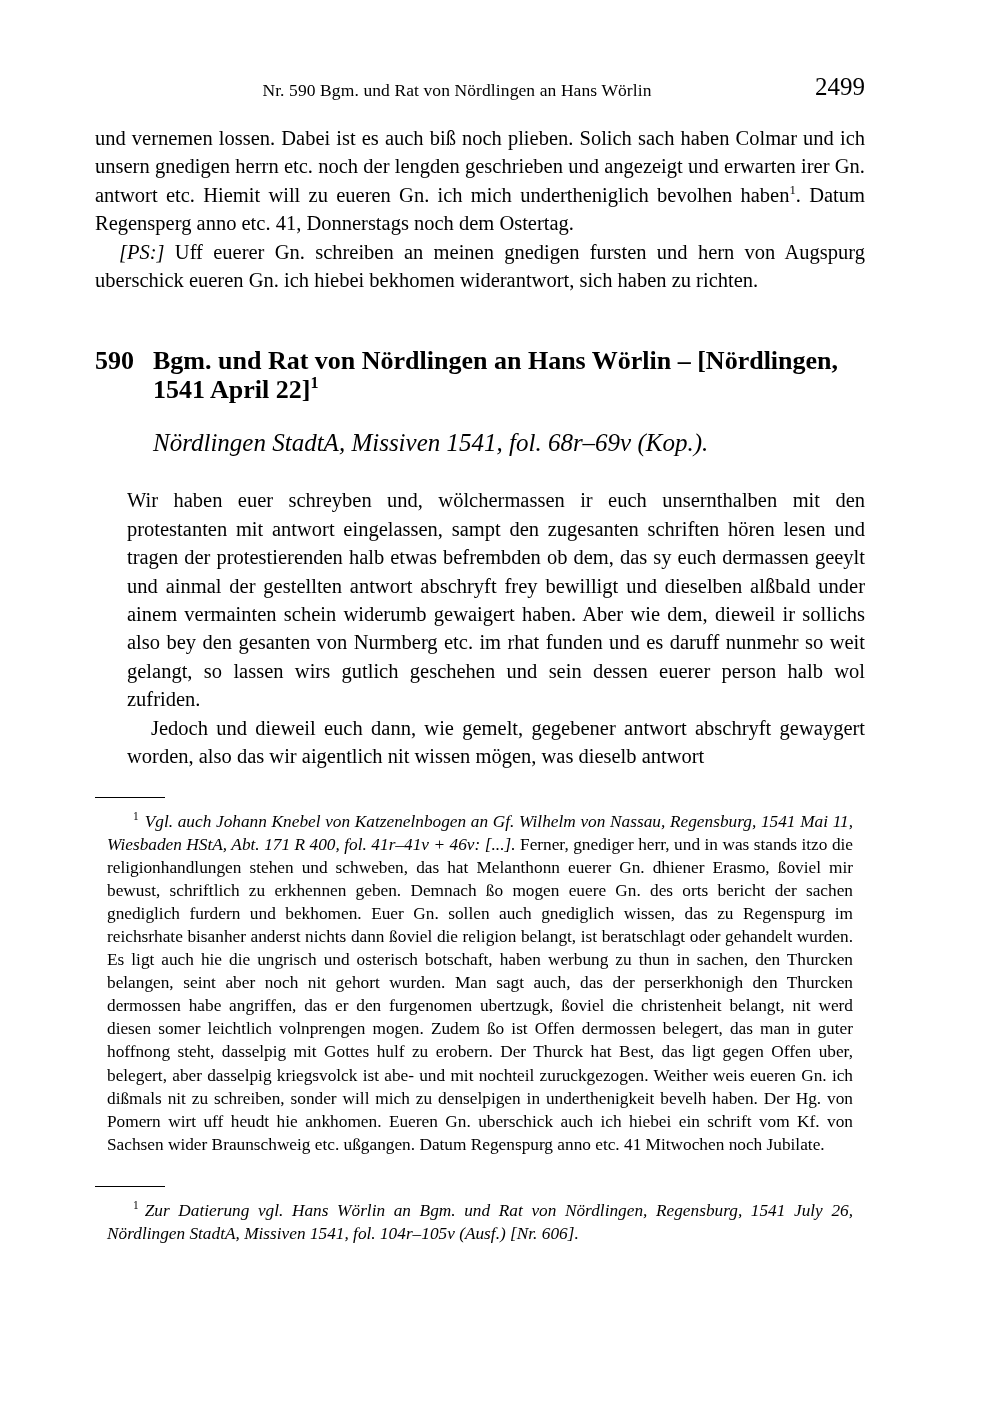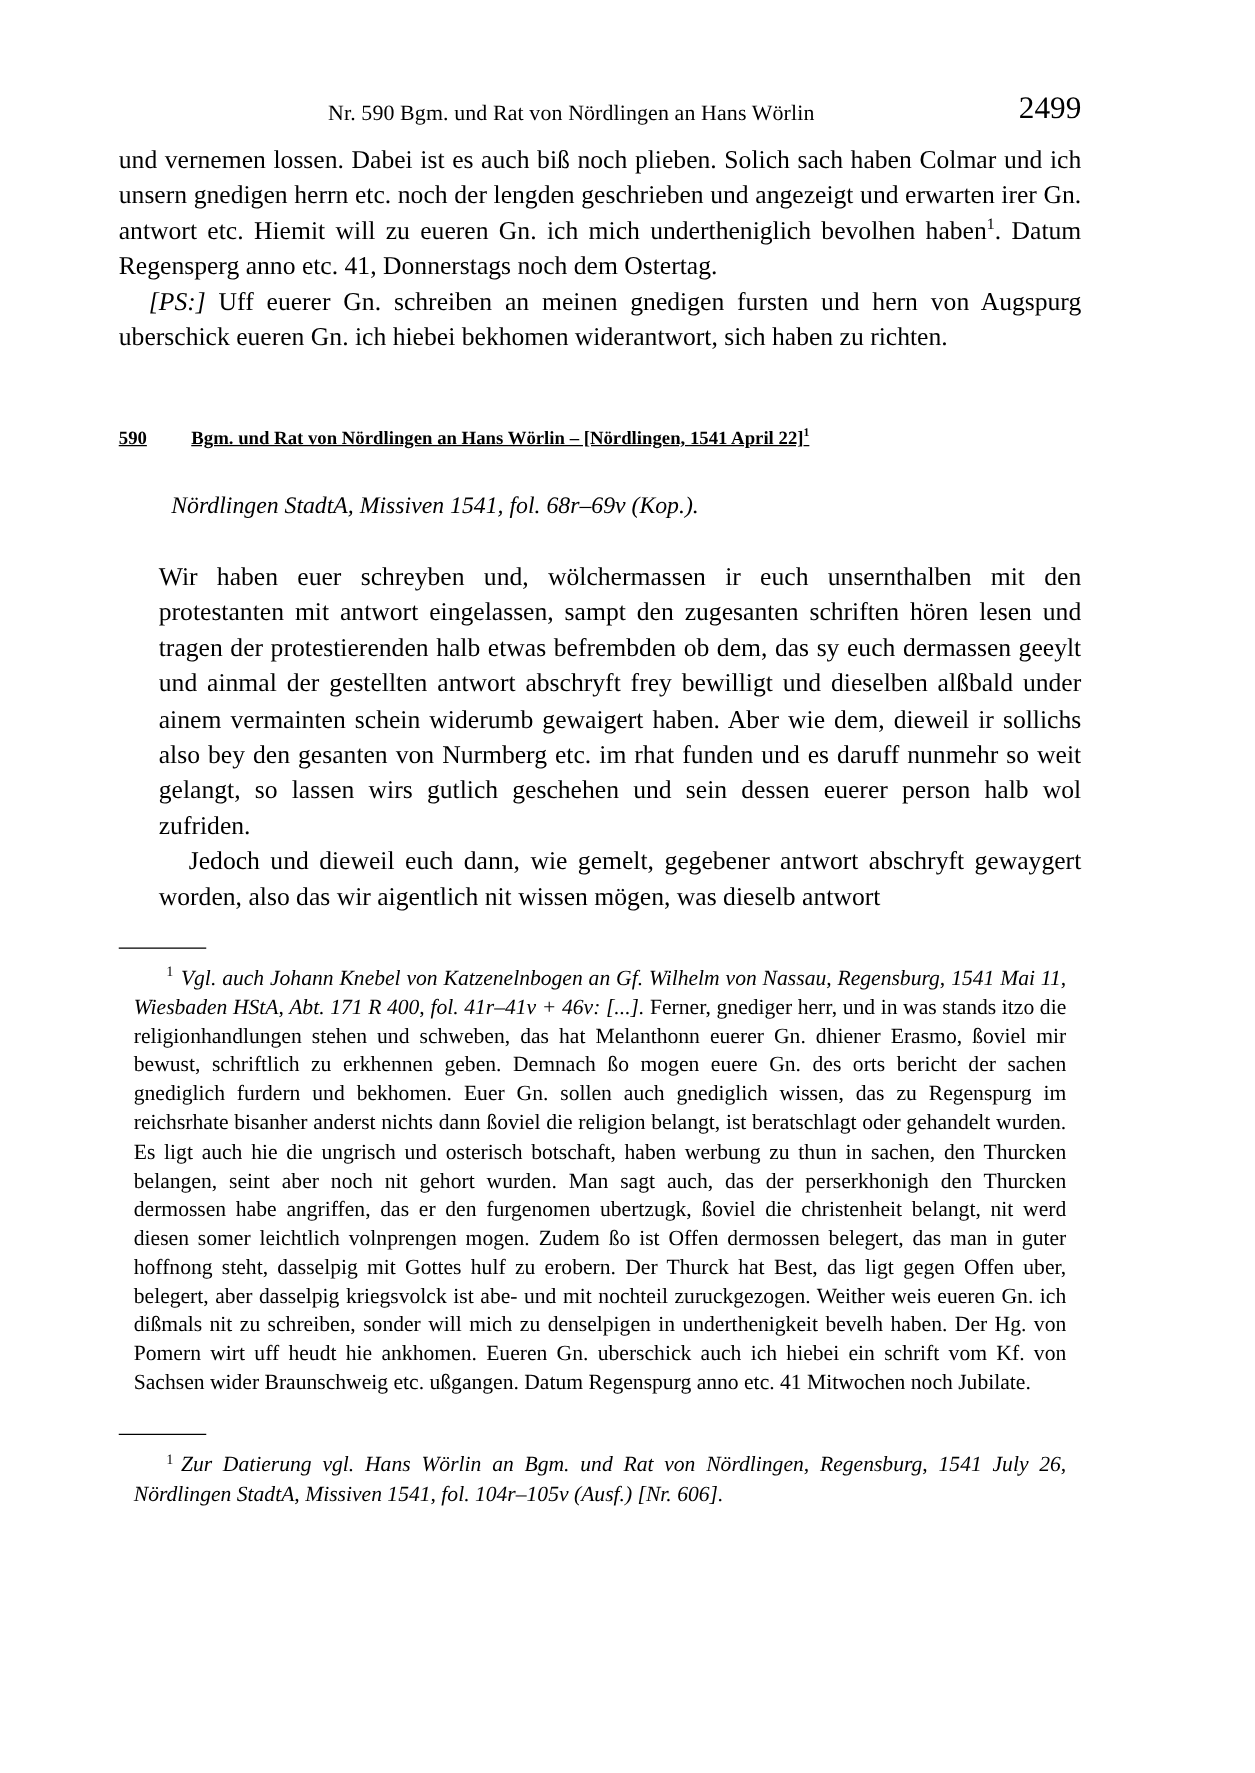--- a/index.html
+++ b/index.html
@@ -47,20 +47,21 @@
   }
   .running-head .rh-page {
     position: absolute;
     right: 0;
     top: -3px;
     font-size: 25px;
   }
 
   
   .body-block {
+    margin-top: 10px;
   }
   p.bodytext {
     margin: 0;
     font-size: 20.5px;
     line-height: 28.4px;
     text-align: justify;
     text-justify: inter-word;
     hyphens: manual;
   }
   p.bodytext.indent {
@@ -72,37 +73,36 @@
     vertical-align: super;
     line-height: 0;
   }
 
   
   .section-heading {
     margin-top: 53px;
     display: flex;
     align-items: flex-start;
     font-weight: bold;
-    font-size: 15px;
+    font-size: 26px;
     line-height: 28.5px;
-    text-decoration: underline;
   }
   .section-heading .sec-num {
     width: 58px;
     flex: 0 0 58px;
   }
   .section-heading .sec-title {
     flex: 1 1 auto;
   }
 
   .source-line {
     margin-top: 26px;
-    margin-left: 42px;
+    margin-left: 58px;
     font-style: italic;
-    font-size: 19px;
+    font-size: 25px;
     line-height: 26px;
   }
 
   .main-body {
     margin-top: 30px;
     margin-left: 32px;
   }
 
   
   .footnote-block {

